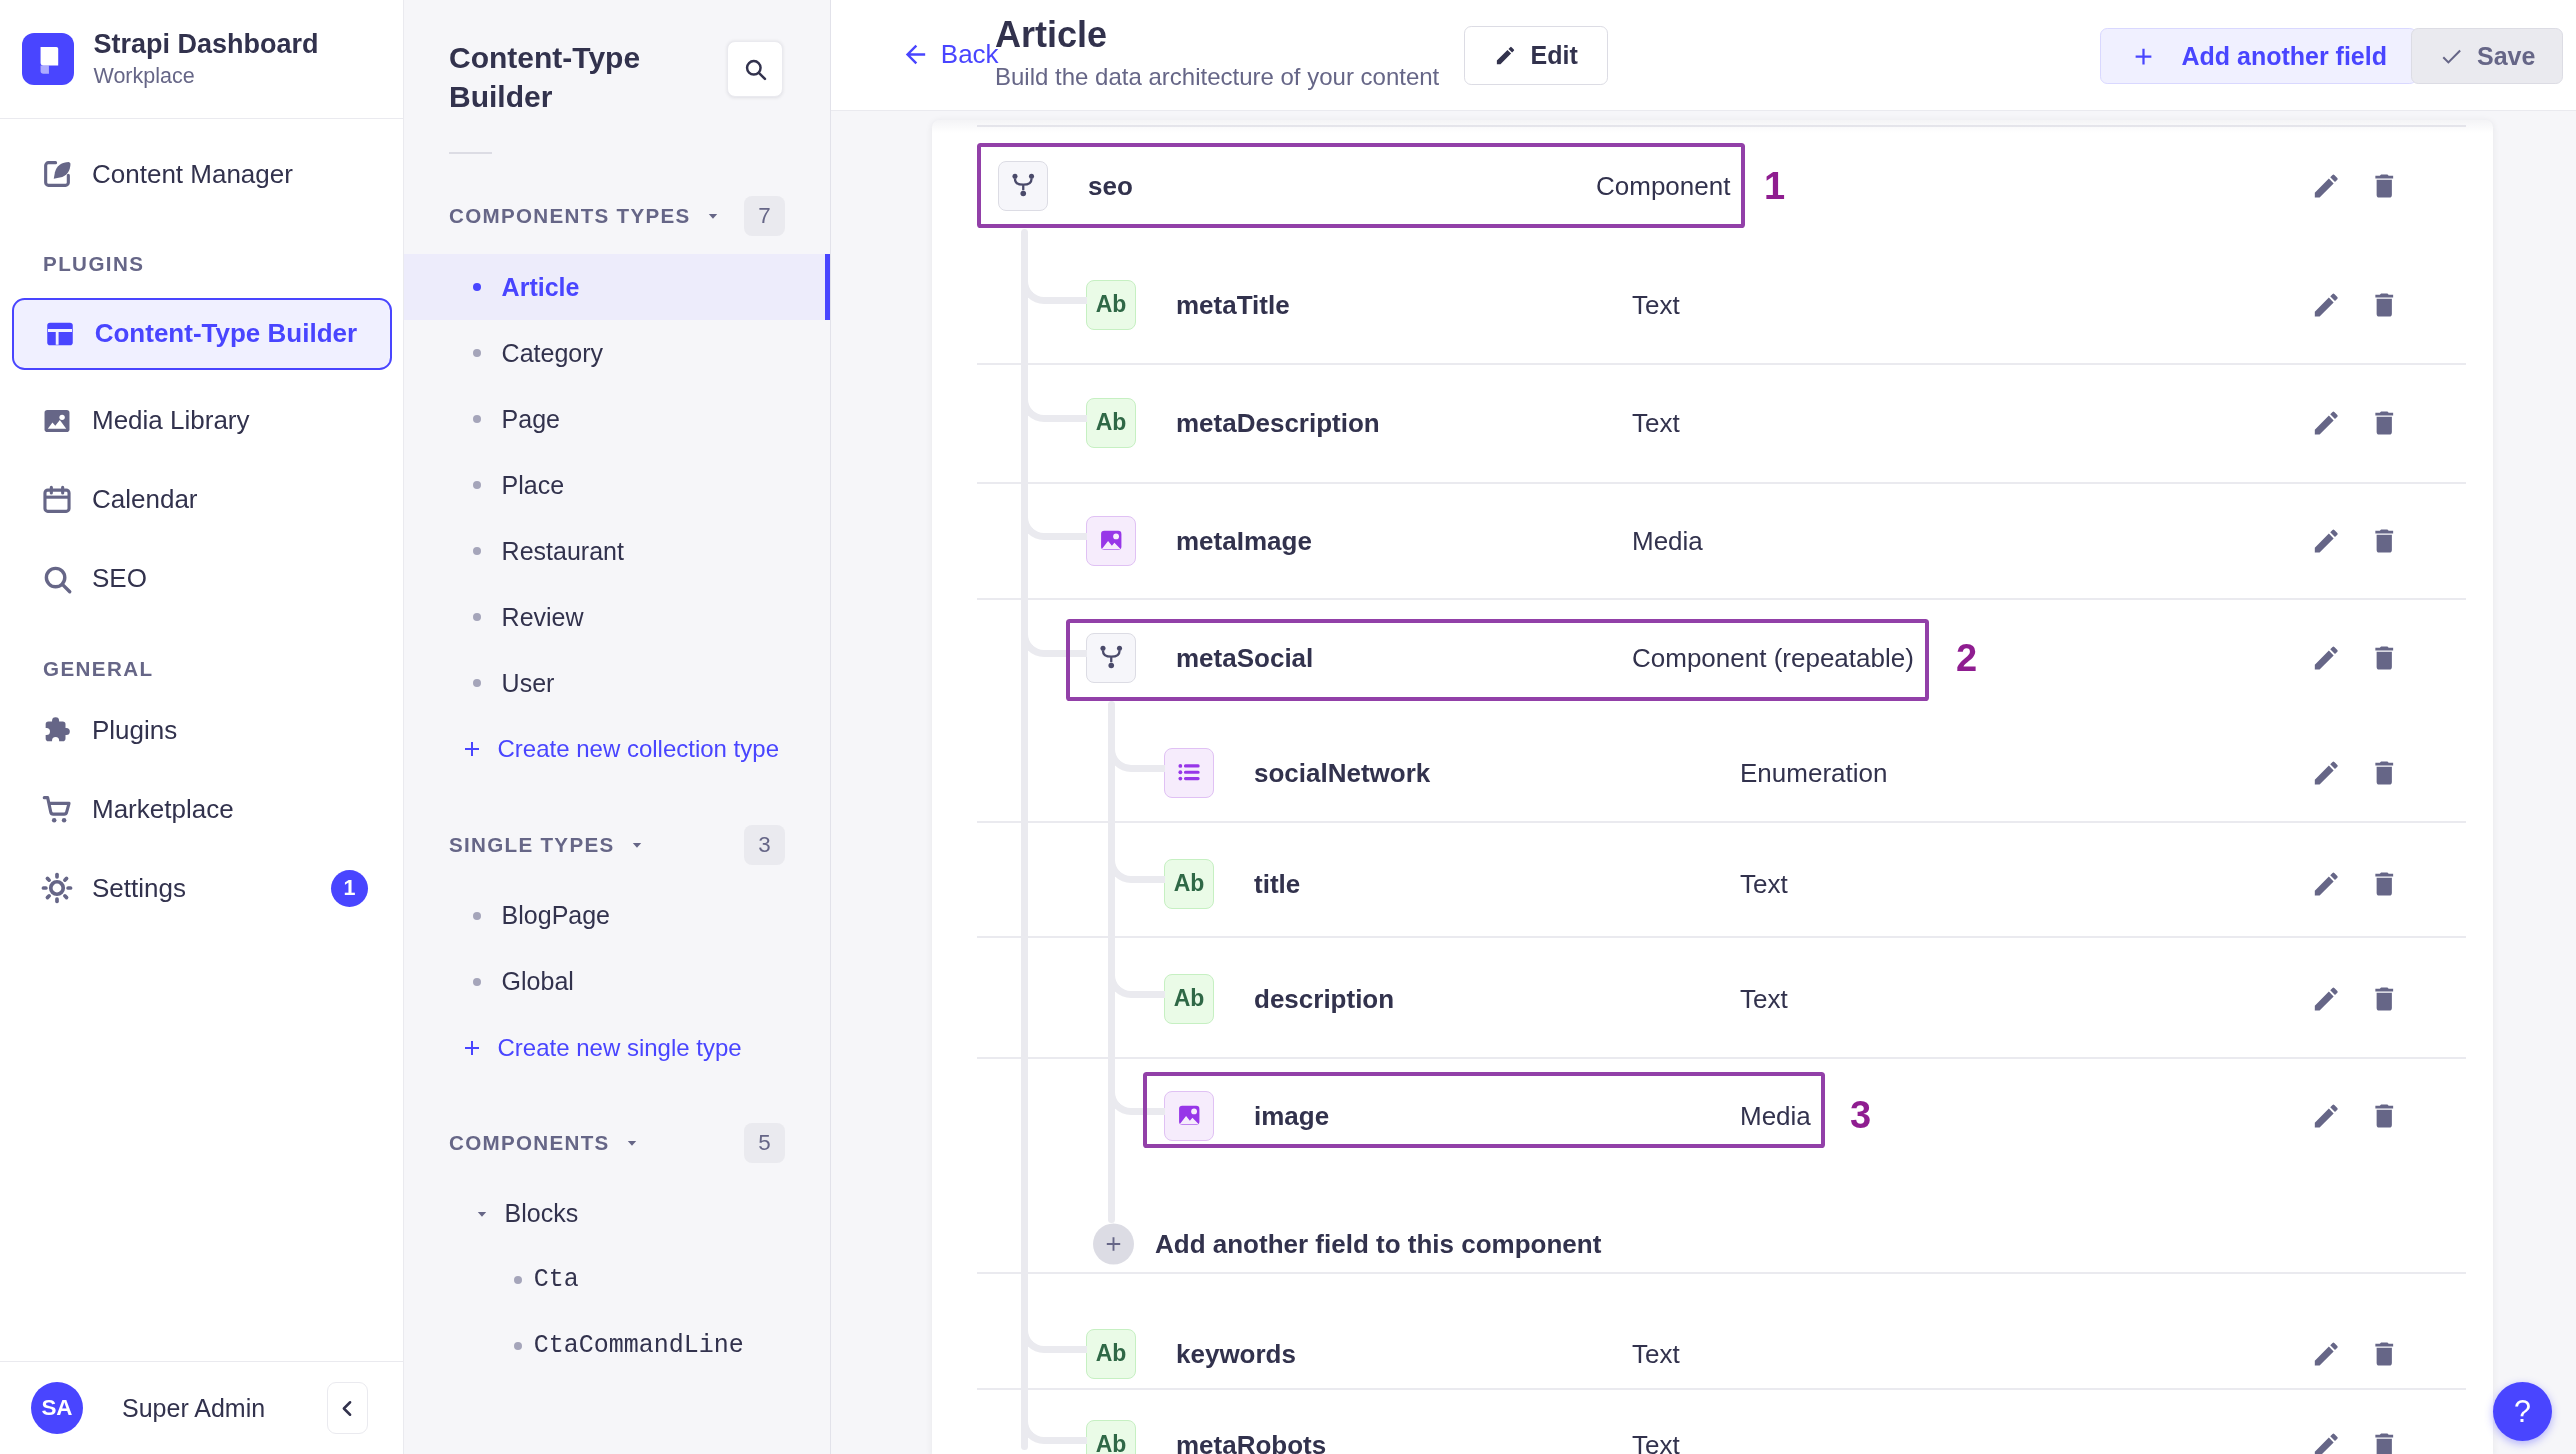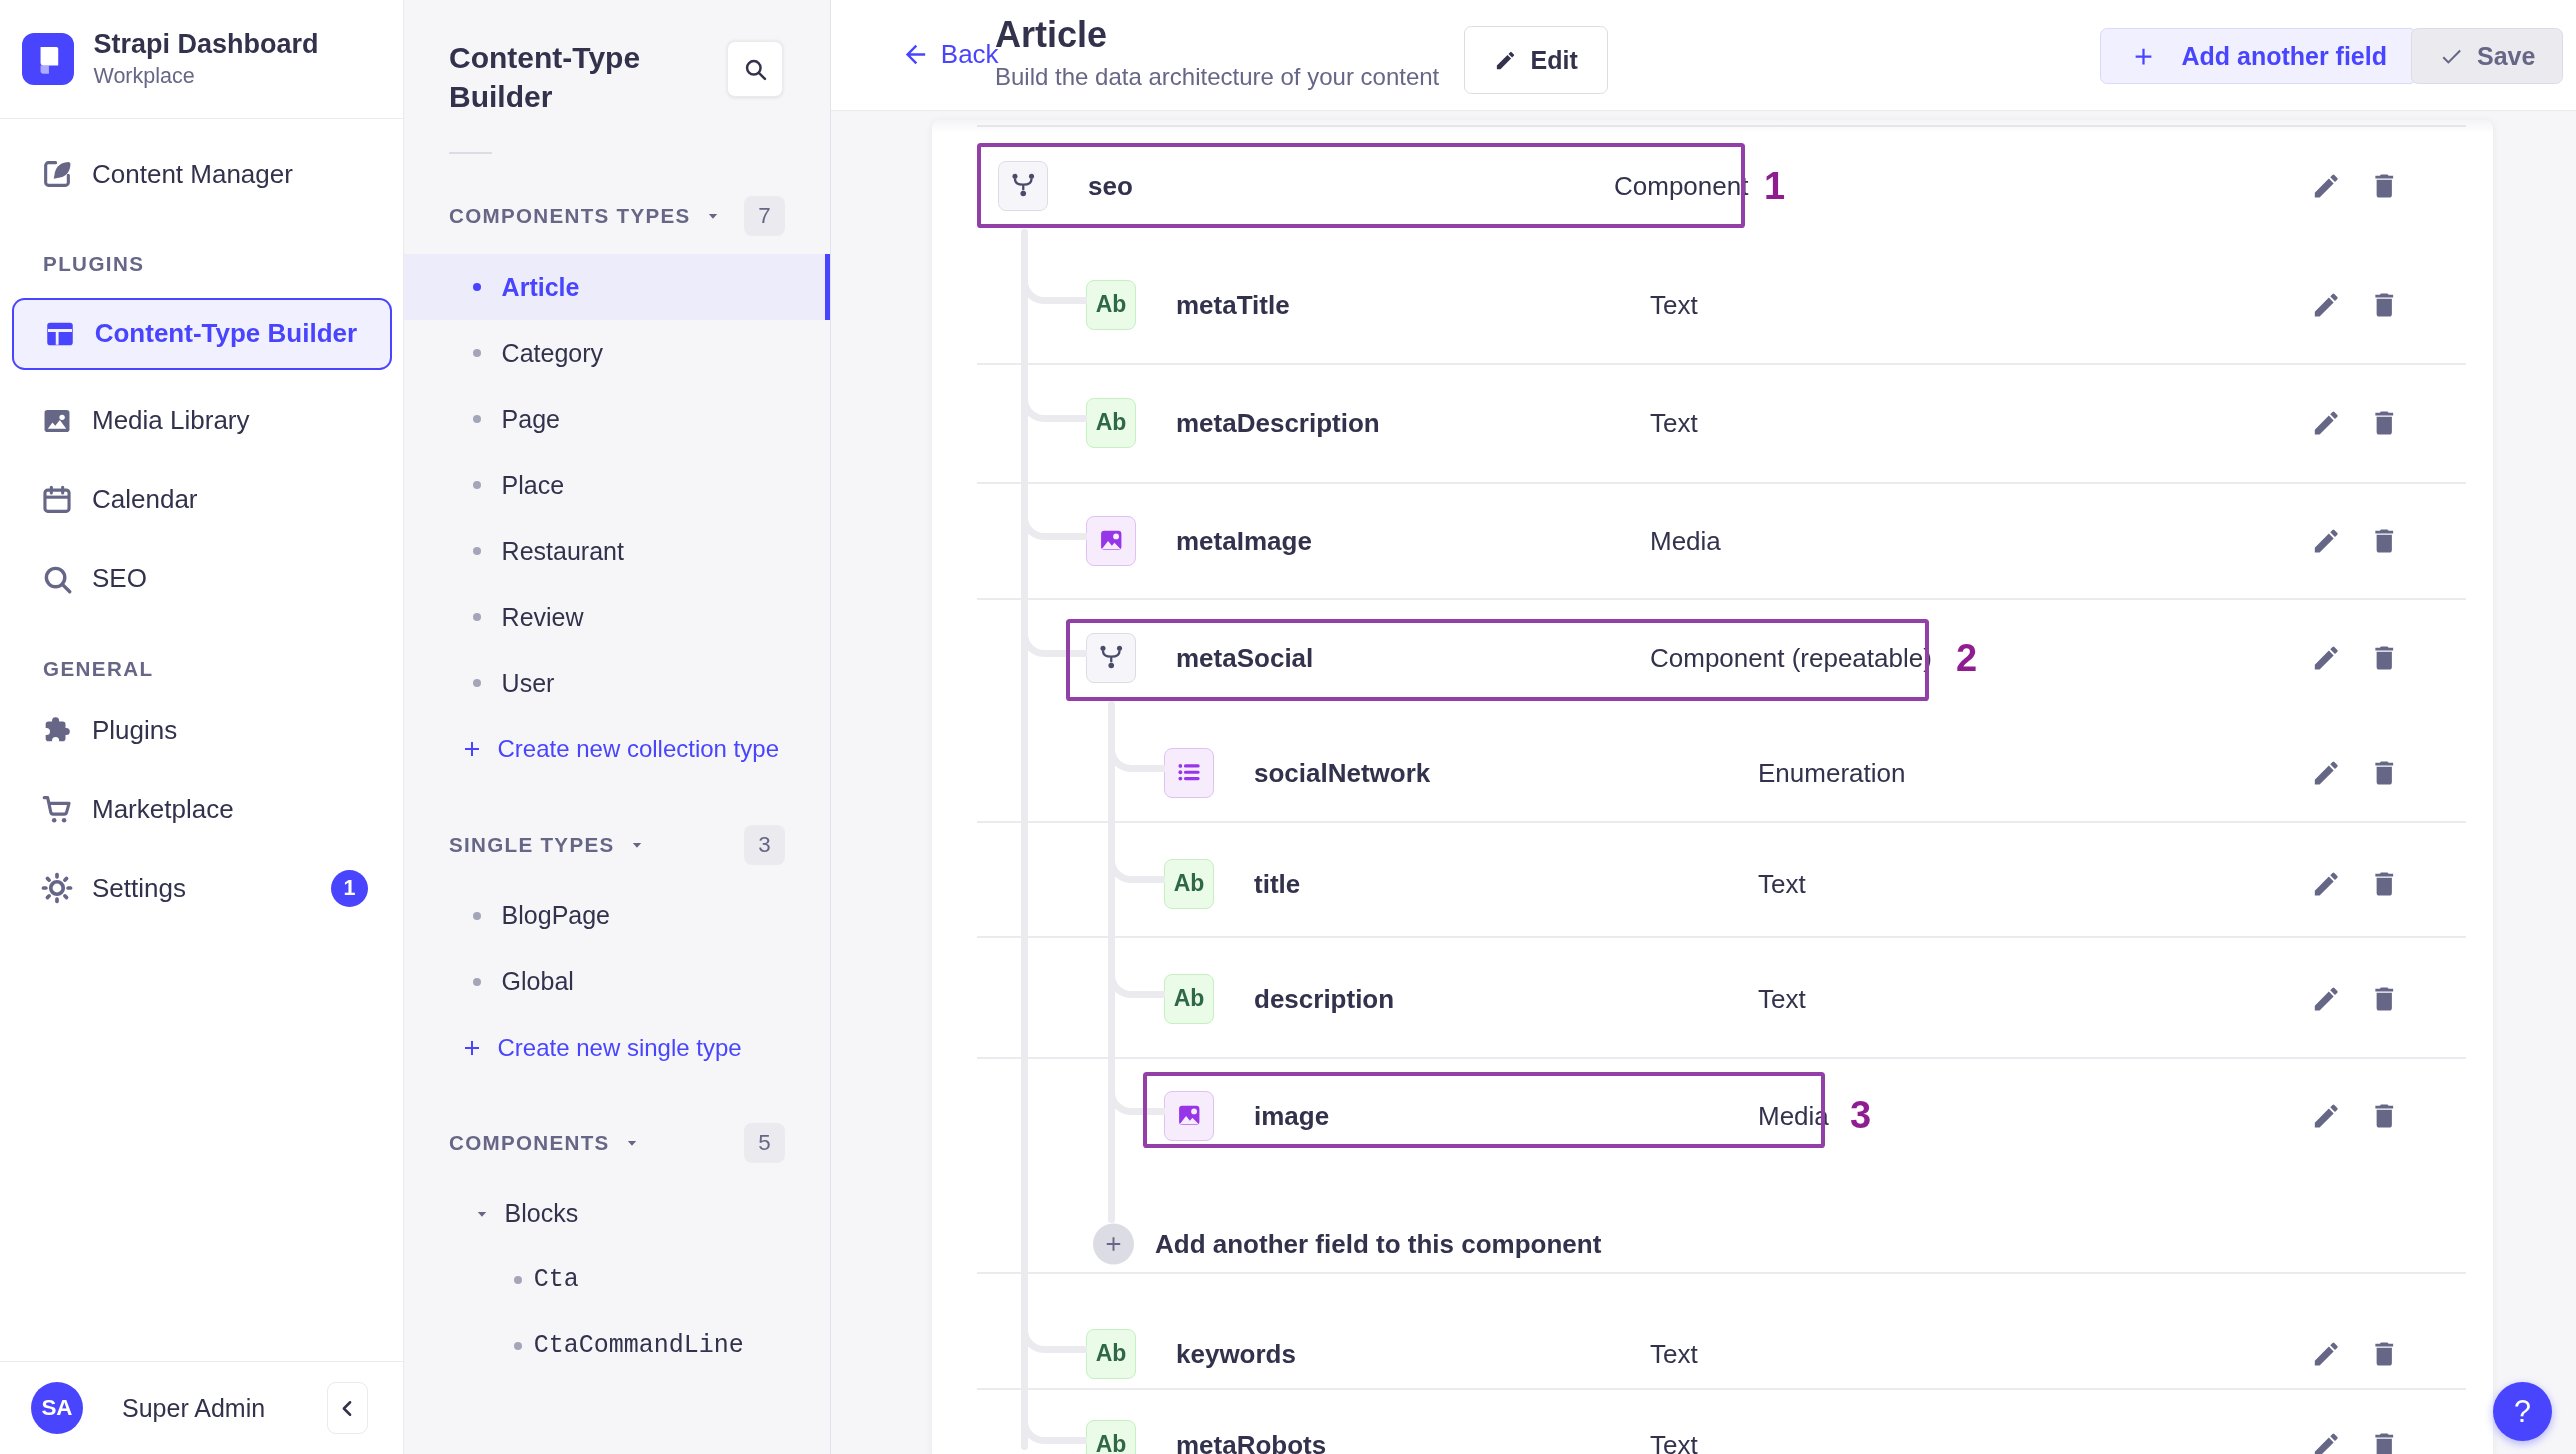--- a/index.html
+++ b/index.html
@@ -50,40 +50,40 @@
   .group-item { height:66px; display:flex; align-items:center; padding-left:68px; font-size:25px; font-weight:500; color:#32324D; cursor:pointer; }
   .group-item .caret { margin-right:12.6px; }
 
   
   #main { flex:1; position:relative; background:#F6F6F9; }
   #main-header { position:absolute; top:0; left:0; right:0; height:111px; background:#fff; border-bottom:1.8px solid #EAEAEF; z-index:5; }
   .back-link { position:absolute; left:70px; top:39px; display:flex; align-items:center; gap:10.8px; color:#4945FF; font-size:26px; cursor:pointer; }
   .back-link svg { width:29px; height:29px; }
   .page-title { position:absolute; left:164px; top:14.4px; font-size:36px; font-weight:700; color:#32324D; }
   .page-subtitle { position:absolute; left:164px; top:63px; font-size:24px; color:#666687; }
-  .edit-btn { position:absolute; left:633px; top:26px; height:68px; padding:6px 29px; background:#fff; border:0.9px solid #DCDCE4; border-radius:7.2px; display:flex; align-items:center; gap:13.5px; font-size:25px; font-weight:600; color:#32324D; cursor:pointer; }
+  .edit-btn { position:absolute; left:633px; top:26px; height:59px; padding:6px 29px; background:#fff; border:0.9px solid #DCDCE4; border-radius:7.2px; display:flex; align-items:center; gap:13.5px; font-size:25px; font-weight:600; color:#32324D; cursor:pointer; }
   .edit-btn svg { width:23px; height:23px; }
   .add-field-btn { position:absolute; right:159px; top:28px; height:56px; padding:0 29px; background:#F0F0FF; border:0.9px solid #D9D8FF; border-radius:7.2px; display:flex; align-items:center; gap:24px; font-size:25px; font-weight:700; color:#4945FF; cursor:pointer; }
   .add-field-btn svg { width:27px; height:27px; }
   .save-btn { position:absolute; right:12.6px; top:28px; height:56px; padding:0 27px; background:#EAEAEF; border:0.9px solid #DCDCE4; border-radius:7.2px; display:flex; align-items:center; gap:13.5px; font-size:25px; font-weight:700; color:#666687; cursor:default; }
   .save-btn svg { width:25px; height:25px; }
 
   #card { position:absolute; left:101px; top:120px; width:1561px; height:1334px; background:#fff; border-radius:7.2px 7.2px 0 0; box-shadow:0 1.8px 7.2px rgba(33,33,52,.08); overflow:hidden; }
   #card::before { content:""; position:absolute; left:0; right:0; top:0; height:12.6px; background:linear-gradient(rgba(33,33,82,.05),rgba(33,33,82,0)); z-index:6; pointer-events:none; }
   .sep { position:absolute; left:45px; right:27px; height:1.8px; background:#EAEAEF; z-index:1; }
   .trunk { position:absolute; width:7.2px; background:#EAEAEF; border-radius:3.6px; z-index:1; }
   .curve { position:absolute; border-left:7.2px solid #EAEAEF; border-bottom:7.2px solid #EAEAEF; border-bottom-left-radius:23px; z-index:1; }
   .frow { position:absolute; left:0; right:0; height:117px; z-index:2; }
   .icon-box { position:absolute; top:50%; transform:translateY(-50%); width:50px; height:50px; border-radius:8px; display:flex; align-items:center; justify-content:center; }
   .icon-box svg { width:30.5px; height:30.5px; }
   .ic-component { background:#F6F6FA; border:0.9px solid #DCDCE4; }
   .ic-text { background:#EAFBE7; border:0.9px solid #C6F0C2; color:#2F6846; font-weight:700; font-size:23px; }
   .ic-purple { background:#F6ECFC; border:0.9px solid #E0C1F4; }
   .fname { position:absolute; top:50%; transform:translateY(-50%); font-size:26px; font-weight:700; color:#32324D; }
-  .ftype { position:absolute; top:50%; transform:translateY(-50%); font-size:26px; color:#32324D;margin-left:18px; }
+  .ftype { position:absolute; top:50%; transform:translateY(-50%); font-size:26px; color:#32324D; }
   .rowbtn { position:absolute; top:50%; transform:translateY(-50%); width:30.5px; height:30.5px; background:none; border:none; cursor:pointer; padding:0; }
   .rowbtn svg { width:30.5px; height:30.5px; }
   .rowbtn.edit { right:152px; } .rowbtn.del { right:94px; }
   .hl-box { position:absolute; border:4.5px solid #9240A8; border-radius:3.6px; z-index:4; pointer-events:none; }
   .annotation { position:absolute; transform:translateY(-50%); font-size:38px; font-weight:700; color:#8F1D90; z-index:5; }
   .add-comp-row { position:absolute; left:0; right:0; height:117px; z-index:2; display:flex; align-items:center; cursor:pointer; }
   .add-circle { position:absolute; width:41px; height:41px; border-radius:50%; background:#DCDCE4; top:50%; transform:translateY(-50%); display:flex; align-items:center; justify-content:center; }
   .add-circle svg { width:23px; height:23px; }
   .add-comp-label { position:absolute; top:50%; transform:translateY(-50%); font-size:26px; font-weight:600; color:#32324D; }
 

